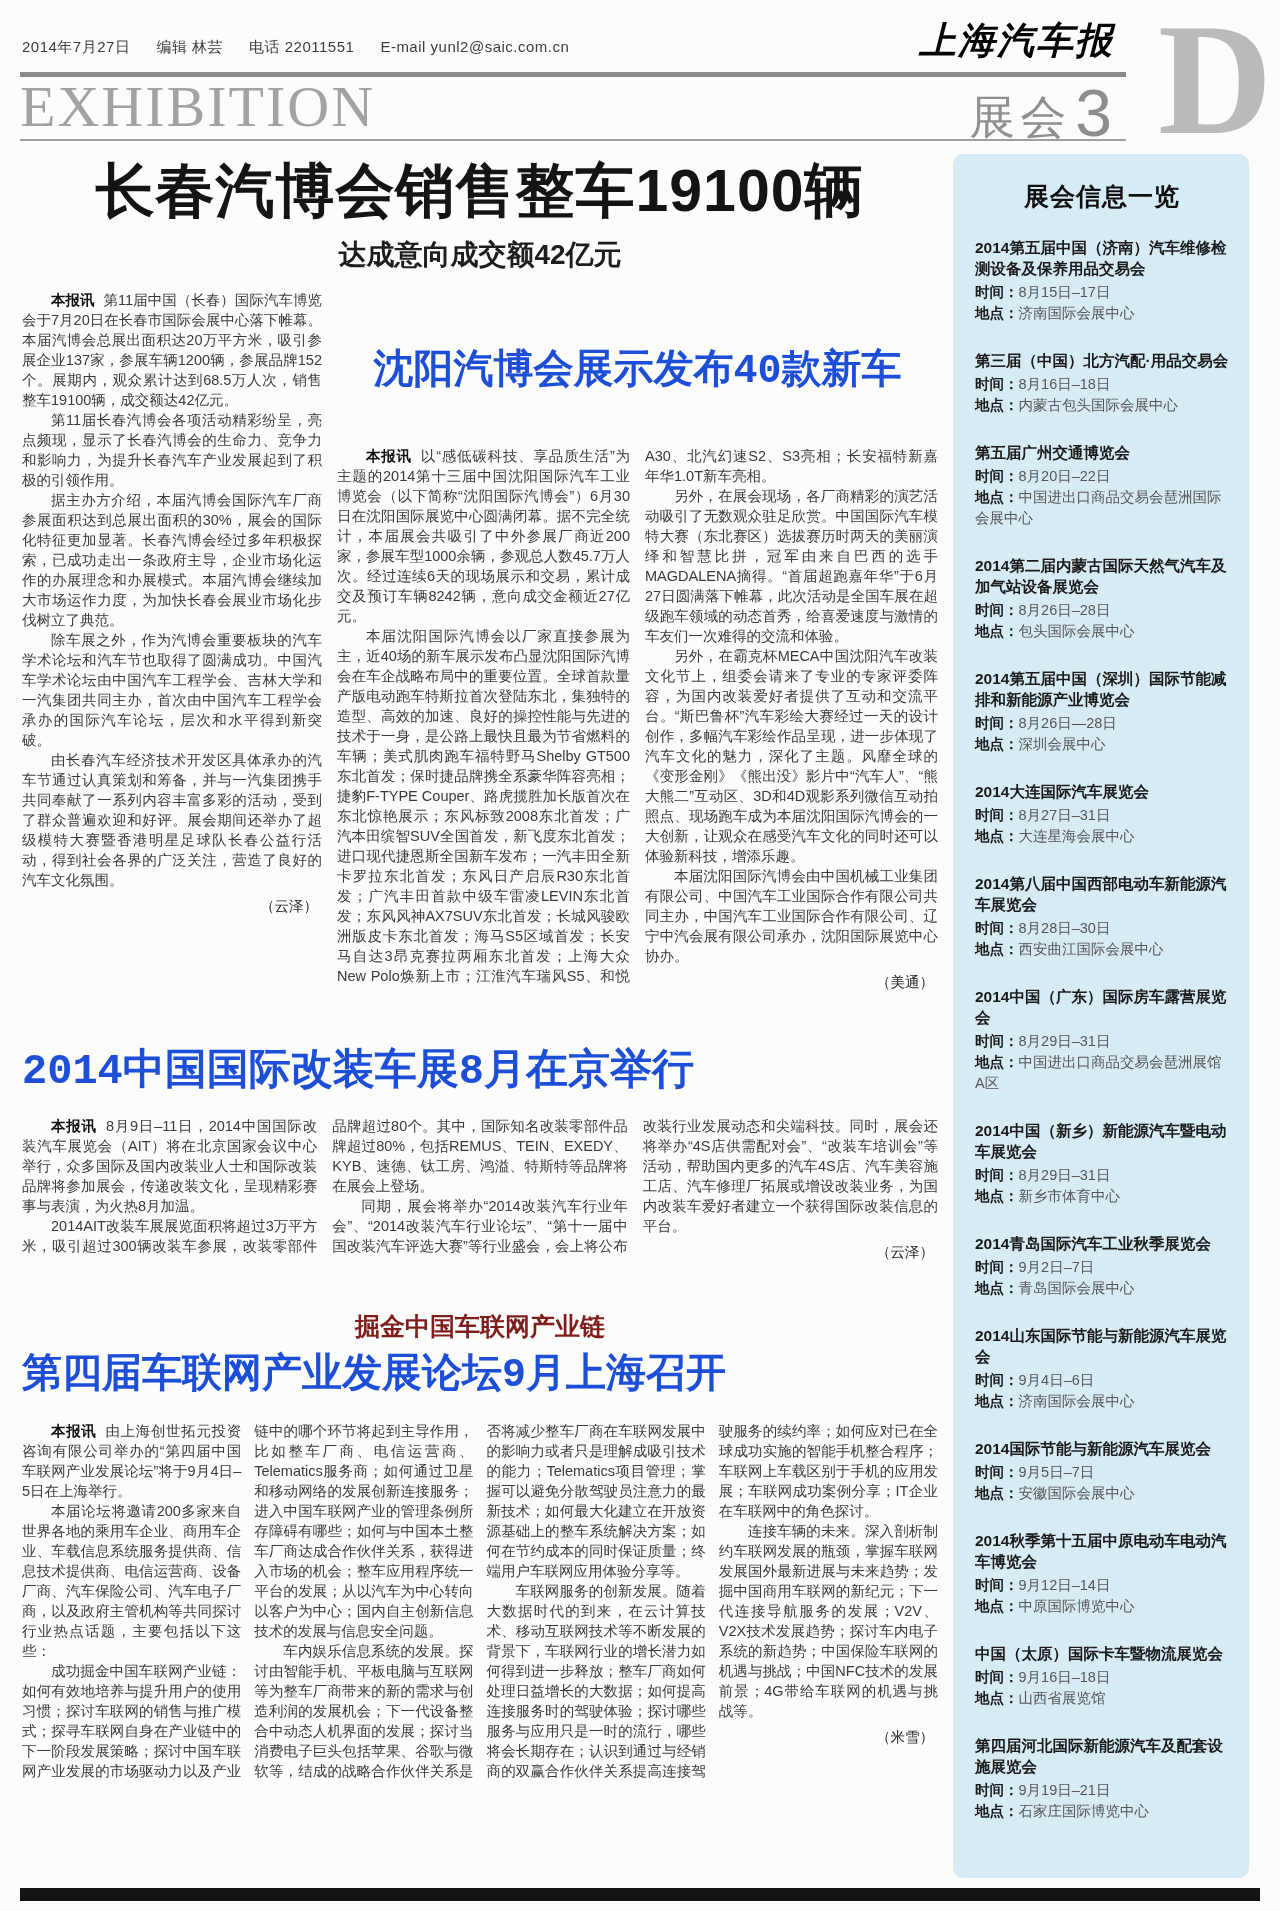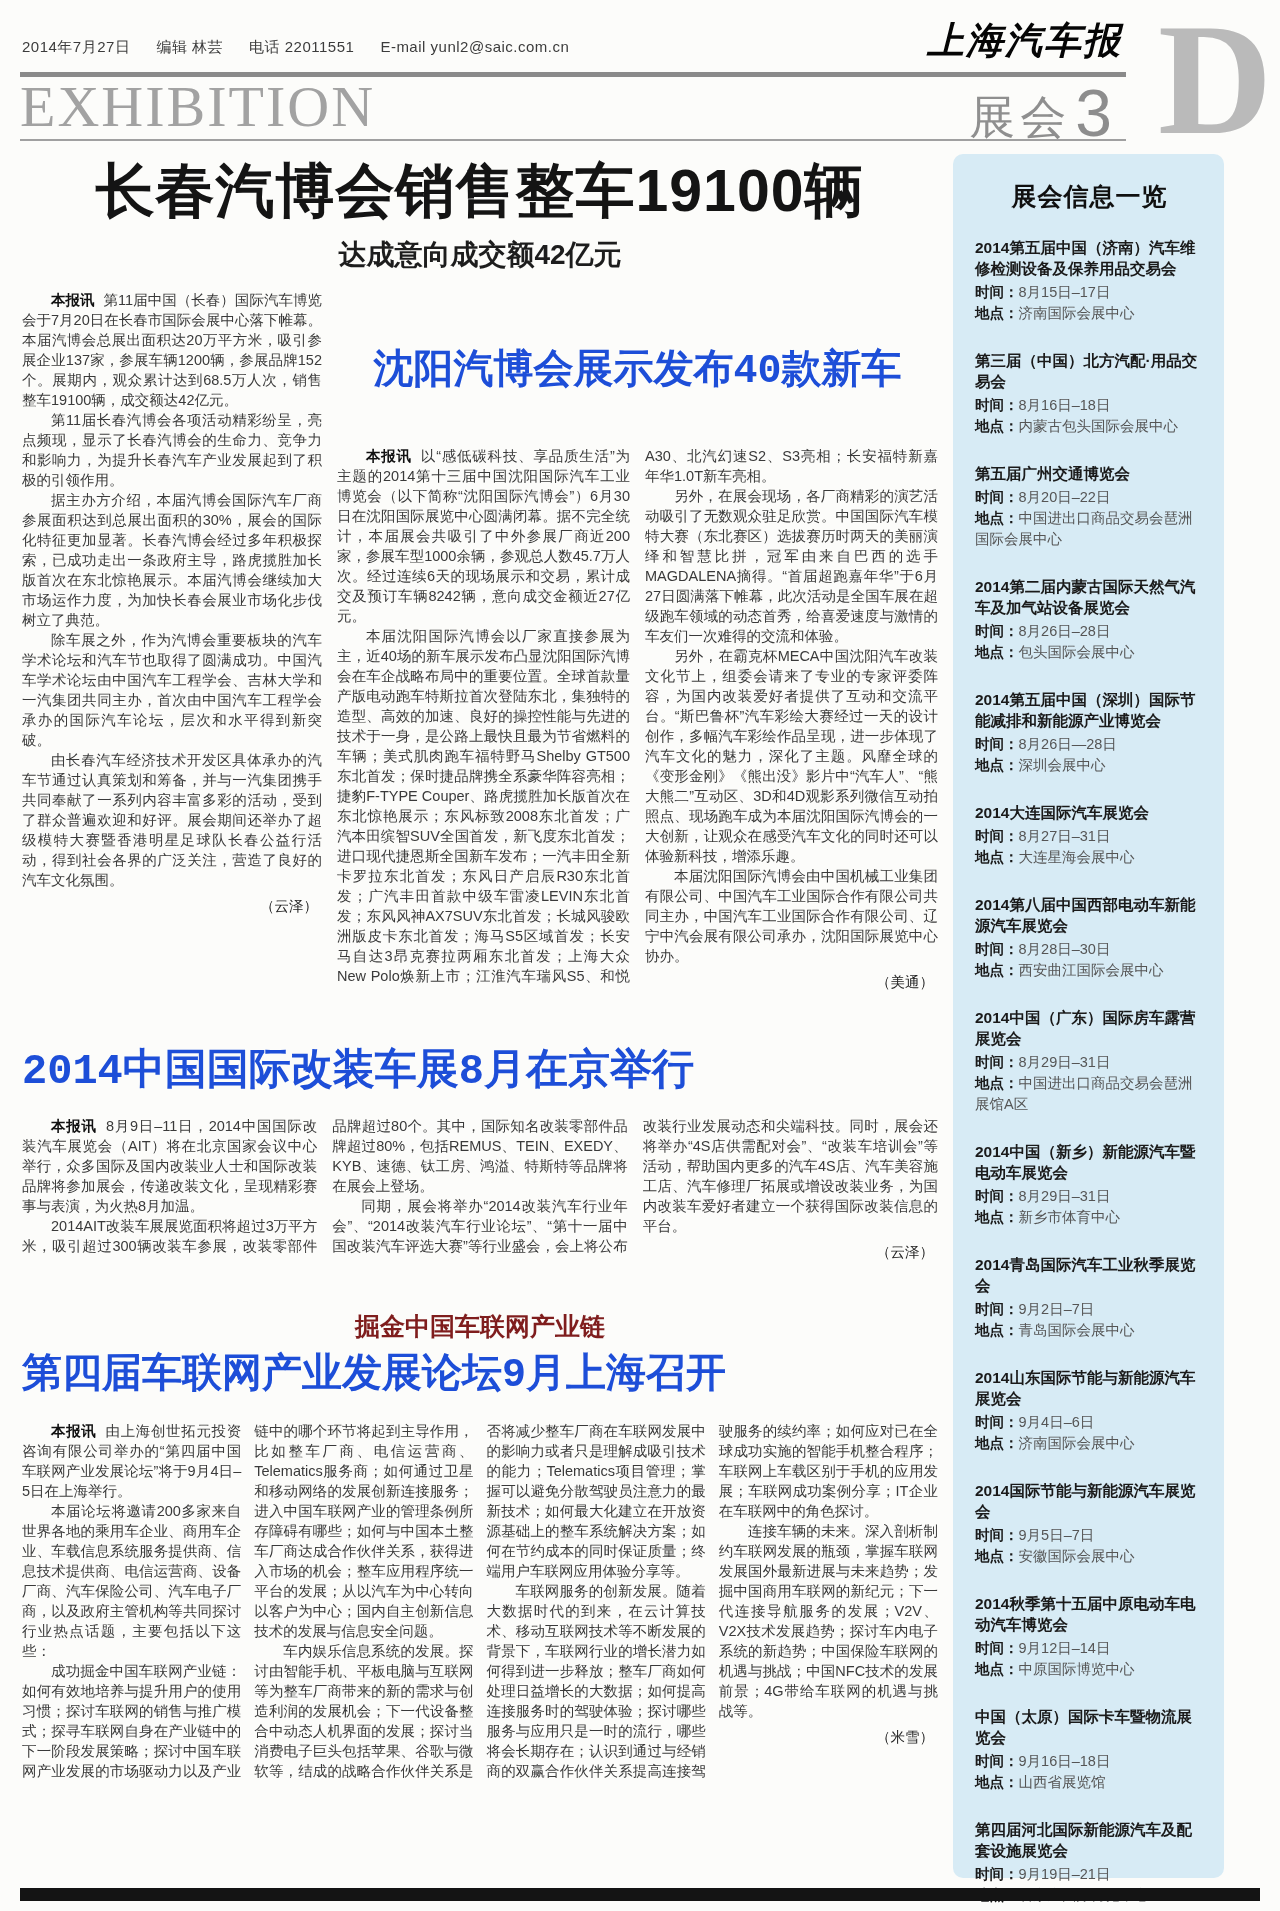--- a/index.html
+++ b/index.html
@@ -1,21 +1,21 @@
 <!DOCTYPE html>
 <html><head>
 <meta charset="utf-8">
 <style>
   html,body{margin:0;padding:0;background:#e9e9e9;}
   .page{position:relative;width:1280px;height:1911px;background:#fcfcfa;margin:0 auto;overflow:hidden;
         font-family:"Liberation Sans","DejaVu Sans",sans-serif;color:#3a3a3a;}
   
   .info-line{position:absolute;left:22px;top:38px;font-size:15px;color:#3c3c3c;letter-spacing:.5px;white-space:nowrap;}
   .info-line span{margin-right:26px;}
-  .masthead{position:absolute;right:158px;top:22px;font-family:"Liberation Serif","DejaVu Serif",serif;
+  .masthead{position:absolute;right:166px;top:22px;font-family:"Liberation Serif","DejaVu Serif",serif;
             font-style:italic;font-weight:900;font-size:37px;color:#050505;letter-spacing:2px;line-height:1;}
   .rule1{position:absolute;left:20px;top:72px;width:1106px;height:5px;background:#8a8a8a;}
   .rule2{position:absolute;left:20px;top:139px;width:1106px;height:2px;background:#a0a0a0;}
   .section-en{position:absolute;left:20px;top:78px;font-family:"Liberation Serif","DejaVu Serif",serif;
               font-size:58px;line-height:58px;color:#a2a2a2;letter-spacing:2px;}
   .section-cn-group{position:absolute;right:168px;top:84px;display:flex;align-items:flex-end;}
   .section-cn{font-size:46px;line-height:50px;color:#8f8f8f;letter-spacing:5px;}
   .page-num{font-size:66px;line-height:58px;color:#8d8d8d;font-weight:500;margin-left:4px;}
   .page-letter{position:absolute;right:8px;top:10px;font-family:"Liberation Serif","DejaVu Serif",serif;
                font-weight:bold;font-size:158px;line-height:140px;color:#bababa;}
@@ -35,21 +35,21 @@
   .byline{font-size:14.5px;line-height:20px;text-align:right;margin:6px 4px 0 0;color:#222;}
   .sec2{margin-top:22px;}
   .sec2 .h2{font-size:42px;line-height:52px;margin:0;}
   .sec2-cols{column-count:3;column-gap:15px;height:168px;overflow:hidden;margin-top:18px;}
   .sec3{margin-top:26px;}
   .kicker{text-align:center;font-weight:700;font-size:25px;color:#7f1d1d;margin:0;}
   .sec3 .h2{font-size:40px;line-height:50px;margin:8px 0 0 0;}
   .sec3-cols{column-count:4;column-gap:13px;height:458px;overflow:hidden;margin-top:20px;}
   .bottom-bar{position:absolute;left:20px;top:1888px;width:1240px;height:13px;background:#141414;}
   
-  .sidebar{position:absolute;left:953px;top:154px;width:271px;height:1724px;background:#d7ebf5;
+  .sidebar{position:absolute;left:953px;top:154px;width:296px;height:1724px;background:#d7ebf5;
            border-radius:10px;box-sizing:border-box;padding:26px 20px 10px 22px;}
   .sb-title{text-align:center;font-size:25px;font-weight:800;color:#101010;margin-bottom:24px;letter-spacing:1px;}
   .sb-entry{margin-bottom:26px;}
   .sb-etitle{font-size:15.5px;font-weight:700;color:#1a1a1a;line-height:21px;margin-bottom:3px;}
   .sb-line{font-size:14.5px;line-height:21px;color:#555;}
   .sb-label{font-weight:700;color:#1a1a1a;}
 </style>
 </head>
 <body>
 
@@ -70,21 +70,21 @@
 
   <div class="main">
 
     <h1 class="h1">长春汽博会销售整车19100辆</h1>
     <div class="subhead">达成意向成交额42亿元</div>
 
     <div class="sec1-body">
       <div class="col-a">
         <p class="p"><b class="lead">本报讯</b><span>第11届中国（长春）国际汽车博览会于7月20日在长春市国际会展中心落下帷幕。本届汽博会总展出面积达20万平方米，吸引参展企业137家，参展车辆1200辆，参展品牌152个。展期内，观众累计达到68.5万人次，销售整车19100辆，成交额达42亿元。</span></p>
         <p class="p">第11届长春汽博会各项活动精彩纷呈，亮点频现，显示了长春汽博会的生命力、竞争力和影响力，为提升长春汽车产业发展起到了积极的引领作用。</p>
-        <p class="p">据主办方介绍，本届汽博会国际汽车厂商参展面积达到总展出面积的30%，展会的国际化特征更加显著。长春汽博会经过多年积极探索，已成功走出一条政府主导，路虎揽胜加长版首次在东北惊艳展示。本届汽博会继续加大市场运作力度，为加快长春会展业市场化步伐树立了典范。</p>
+        <p class="p">据主办方介绍，本届汽博会国际汽车厂商参展面积达到总展出面积的30%，展会的国际化特征更加显著。长春汽博会经过多年积极探索，已成功走出一条政府主导，企业市场化运作的办展理念和办展模式。本届汽博会继续加大市场运作力度，为加快长春会展业市场化步伐树立了典范。</p>
         <p class="p">除车展之外，作为汽博会重要板块的汽车学术论坛和汽车节也取得了圆满成功。中国汽车学术论坛由中国汽车工程学会、吉林大学和一汽集团共同主办，首次由中国汽车工程学会承办的国际汽车论坛，层次和水平得到新突破。</p>
         <p class="p">由长春汽车经济技术开发区具体承办的汽车节通过认真策划和筹备，并与一汽集团携手共同奉献了一系列内容丰富多彩的活动，受到了群众普遍欢迎和好评。展会期间还举办了超级模特大赛暨香港明星足球队长春公益行活动，得到社会各界的广泛关注，营造了良好的汽车文化氛围。</p>
         <p class="byline">（云泽）</p>
       </div>
 
       <div class="art2">
         <h2 class="h2">沈阳汽博会展示发布40款新车</h2>
         <div class="art2-cols">
           <p class="p"><b class="lead">本报讯</b><span>以“感低碳科技、享品质生活”为主题的2014第十三届中国沈阳国际汽车工业博览会（以下简称“沈阳国际汽博会”）6月30日在沈阳国际展览中心圆满闭幕。据不完全统计，本届展会共吸引了中外参展厂商近200家，参展车型1000余辆，参观总人数45.7万人次。经过连续6天的现场展示和交易，累计成交及预订车辆8242辆，意向成交金额近27亿元。</span></p>
           <p class="p">本届沈阳国际汽博会以厂家直接参展为主，近40场的新车展示发布凸显沈阳国际汽博会在车企战略布局中的重要位置。全球首款量产版电动跑车特斯拉首次登陆东北，集独特的造型、高效的加速、良好的操控性能与先进的技术于一身，是公路上最快且最为节省燃料的车辆；美式肌肉跑车福特野马Shelby GT500东北首发；保时捷品牌携全系豪华阵容亮相；捷豹F-TYPE Couper、路虎揽胜加长版首次在东北惊艳展示；东风标致2008东北首发；广汽本田缤智SUV全国首发，新飞度东北首发；进口现代捷恩斯全国新车发布；一汽丰田全新卡罗拉东北首发；东风日产启辰R30东北首发；广汽丰田首款中级车雷凌LEVIN东北首发；东风风神AX7SUV东北首发；长城风骏欧洲版皮卡东北首发；海马S5区域首发；长安马自达3昂克赛拉两厢东北首发；上海大众New Polo焕新上市；江淮汽车瑞风S5、和悦A30、北汽幻速S2、S3亮相；长安福特新嘉年华1.0T新车亮相。</p>

